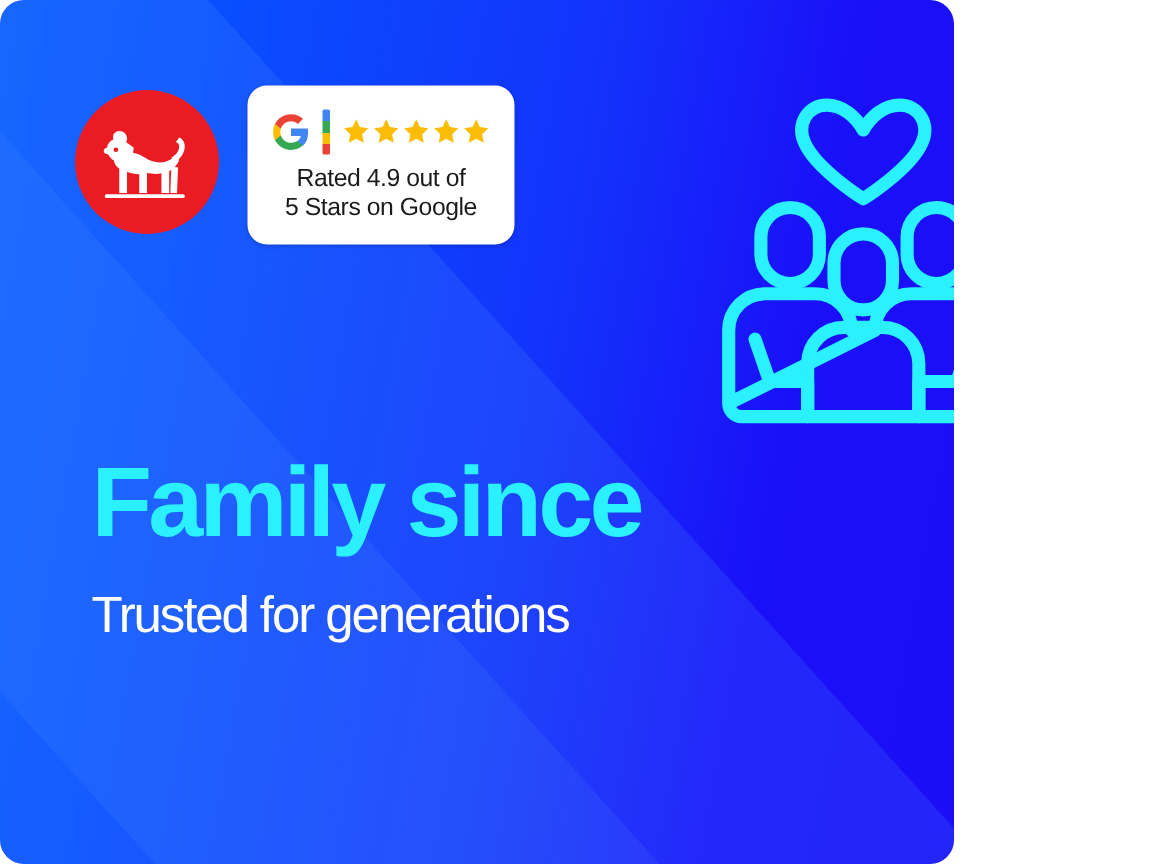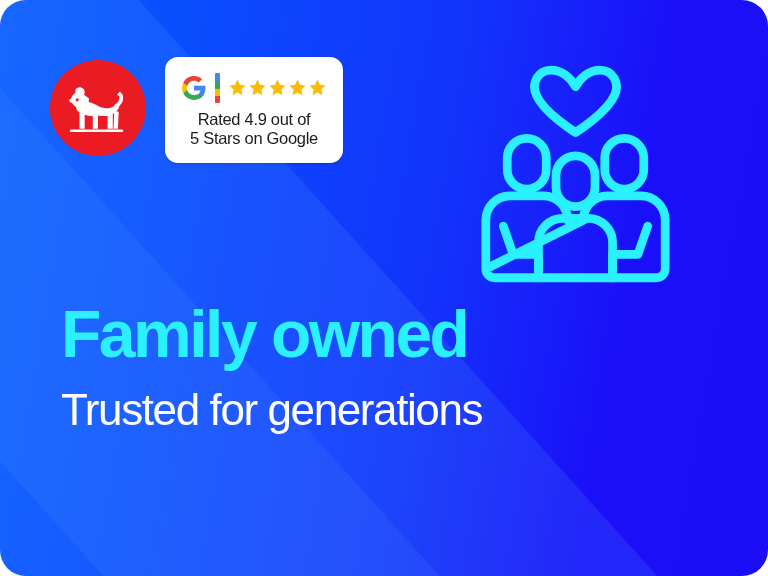--- a/index.html
+++ b/index.html
@@ -9,23 +9,23 @@
   }
   body {
     width: 768px;
     height: 576px;
     overflow: hidden;
     font-family: "Liberation Sans", sans-serif;
   }
 
   .banner {
     position: relative;
-    width: 768px;
+    width: 636px;
     height: 576px;
-    border-radius: 26px;
+    border-radius: 16px;
     overflow: hidden;
     background: linear-gradient(100deg, #0a5cff 0%, #0a4dff 22%, #1333fb 55%, #1a10f8 78%, #1b0ef7 100%);
     box-sizing: border-box;
   }
 
   
   .diag-band {
     position: absolute;
     left: -230px;
     top: -430px;
@@ -140,21 +140,21 @@
     font-size: 66px;
     line-height: 69px;
     letter-spacing: -2.5px;
     margin: 0;
     white-space: nowrap;
   }
   .subheadline {
     color: #ffffff;
     font-family: "Liberation Sans", sans-serif;
     font-weight: 300;
-    font-size: 44px;
+    font-size: 34px;
     line-height: 56px;
     letter-spacing: -1.4px;
     margin: 13px 0 0 0;
     white-space: nowrap;
   }
 </style>
 </head>
 <body>
 
 <div class="banner">
@@ -236,17 +236,17 @@
 
       <path d="M26 172 L36 201 L62 201 L62 225"></path>
 
       <path d="M174 172 L164 201 L138 201 L138 225"></path>
 
       <path d="M62 225 L62 189 C62 175 73 164 87 164 L113 164 C127 164 138 175 138 189 L138 225"></path>
     </svg>
   </div>
 
   <div class="headline-block">
-    <div class="headline">Family owned</div>
+    <div class="headline">Family since</div>
     <div class="subheadline">Trusted for generations</div>
   </div>
 
 </div>
 
 </body></html>

